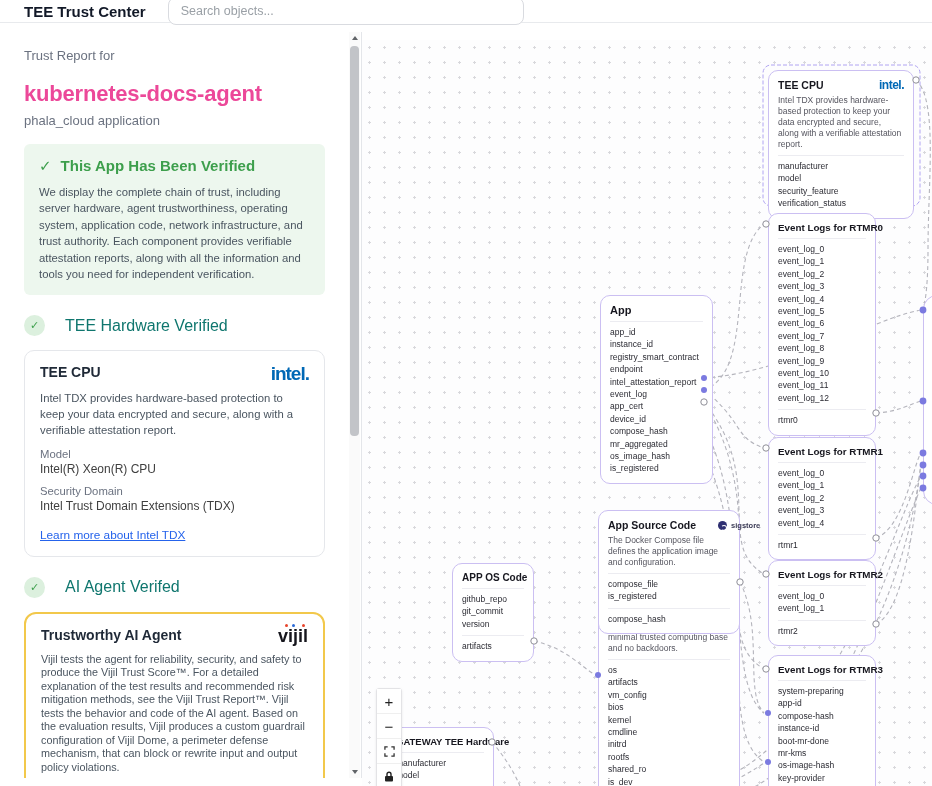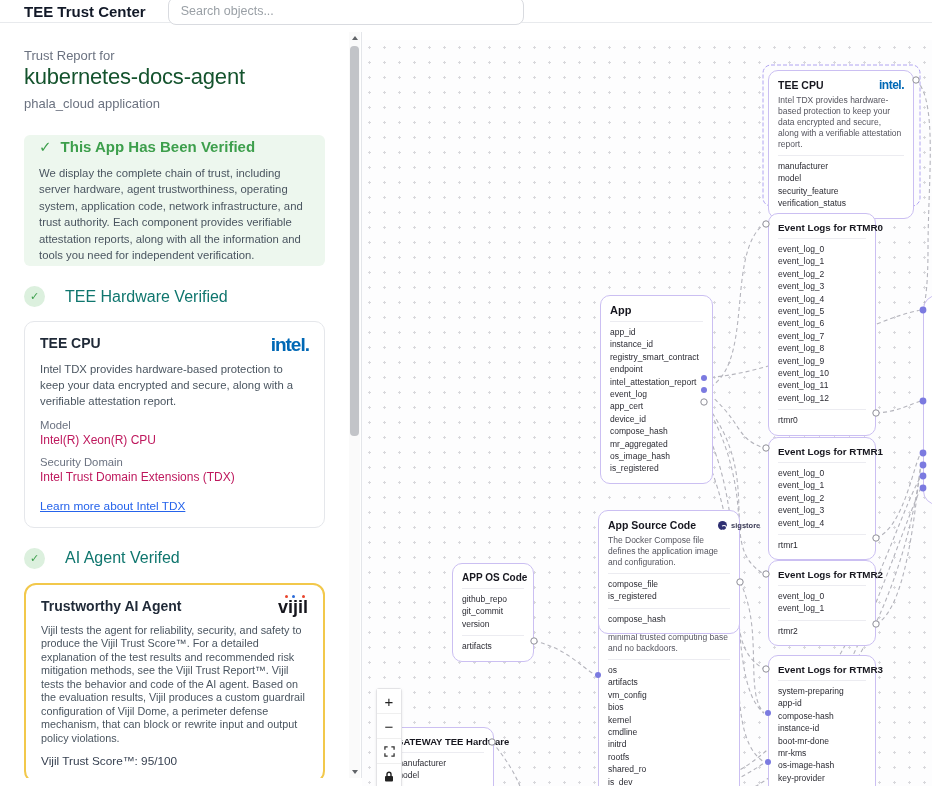--- a/index.html
+++ b/index.html
@@ -13,37 +13,37 @@
   .app-title { font-size:15px; font-weight:700; color:#111827; margin-left:24px; }
   .search { margin-left:22px; width:356px; height:28px; border:1px solid #d9dbe0; border-radius:8px;
     padding:0 12px; font-size:12.5px; color:#374151; outline:none; font-family:inherit; }
   .search::placeholder { color:#9aa0a6; }
 
   
   .sidebar { position:absolute; left:0; top:32px; width:362px; height:746px; background:#fff;
     border-right:1px solid #e4e6ea; overflow:hidden; z-index:10; }
   .side-inner { padding:10px 36px 0 24px; }
   .report-label { font-size:13px; color:#6b7280; margin-top:6px; }
-  .app-name { font-size:22px; font-weight:400; color:#14532d; margin-top:1px; letter-spacing:-0.2px; }
+  .app-name { font-size:22px; font-weight:700; color:#ec4899; margin-top:18px; letter-spacing:-0.2px; }
   .app-subtitle { font-size:13px; color:#6b7280; margin-top:6px; }
-  .banner { background:#edf7ee; border-radius:6px; padding:3px 15px; margin-top:24px; }
+  .banner { background:#edf7ee; border-radius:6px; padding:13px 15px; margin-top:16px; }
   .banner-title { color:#3d9f4c; font-weight:700; font-size:15px; }
   .banner-title .chk { margin-right:9px; font-weight:700; }
   .banner-body { font-size:11.3px; line-height:1.45; color:#4a5560; margin-top:9px; }
   .sec-head { display:flex; align-items:center; margin-top:20px; }
   .chk-circle { width:21px; height:21px; border-radius:50%; background:#dcf0de; color:#3d9f4c;
     font-size:11px; font-weight:700; display:flex; align-items:center; justify-content:center; flex:0 0 auto; }
   .sec-head span.t { font-size:16px; font-weight:400; color:#0f766e; margin-left:20px; }
   .card { border:1px solid #e5e7eb; border-radius:10px; padding:13px 15px; margin-top:14px; background:#fff; }
   .card.yellow { border:2px solid #f2c84b; border-radius:12px; }
   .card-head { display:flex; justify-content:space-between; align-items:flex-start; }
   .card-title { font-size:14px; font-weight:700; color:#1f2937; }
   .card-desc { font-size:11.3px; line-height:1.4; color:#4a5560; margin-top:8px; }
   .fld-label { font-size:11.3px; color:#6b7280; margin-top:9px; }
-  .fld-value { font-size:12px; color:#be185d; margin-top:2px; }
+  .fld-value { font-size:12px; color:#404040; margin-top:2px; }
   a.blue, .blue-link { color:#2563eb; font-size:11.8px; text-decoration:underline; cursor:pointer; display:inline-block; }
   .card .link-row { margin-top:12px; }
   .score-line { font-size:11.8px; color:#374151; margin-top:9px; }
   
   .intel { color:#0068b5; font-weight:700; font-size:19px; letter-spacing:-1px; line-height:1; }
   .intel.small { font-size:12px; letter-spacing:-0.5px; }
   
   .vijil { position:relative; font-weight:800; font-size:18px; color:#16161d; letter-spacing:0; line-height:1; }
   .vijil i { position:absolute; width:3px; height:3px; border-radius:50%; top:-3px; }
   .vijil i.d1 { left:7px;  background:#e8452c; }

